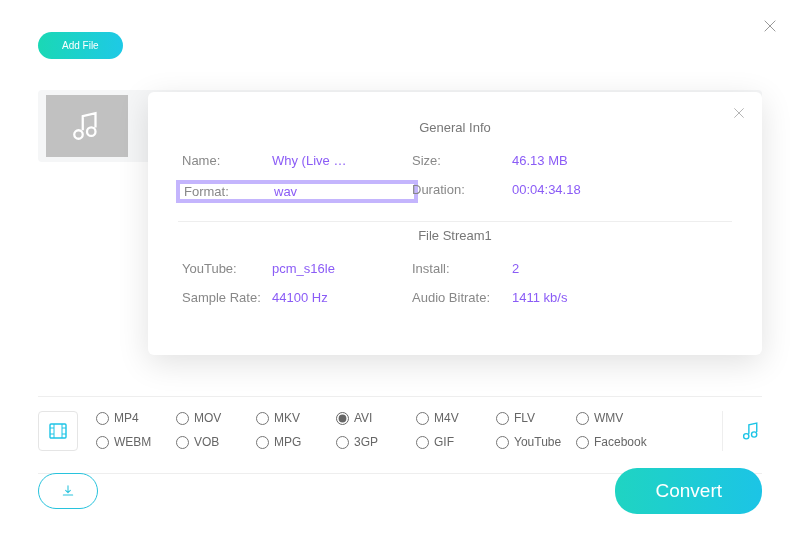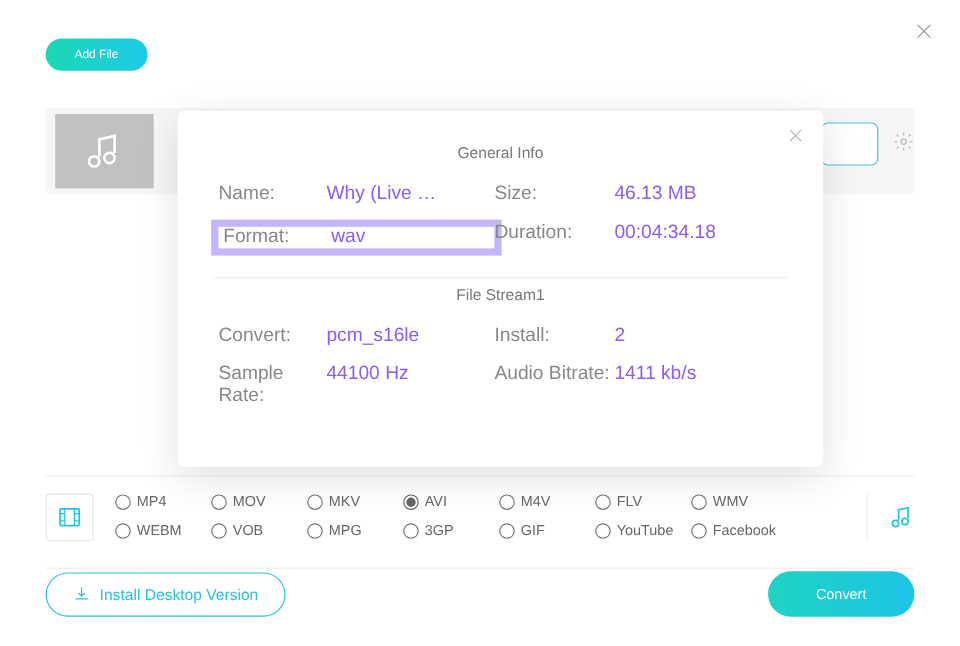--- a/index.html
+++ b/index.html
@@ -7,40 +7,40 @@
 .window-close{position:absolute;top:18px;right:22px;cursor:pointer;color:#999}
 .window-close svg{width:16px;height:16px}
 .add-file-btn{position:absolute;top:32px;left:38px;background:linear-gradient(90deg,#1ad8b5,#1ec9e6);color:#fff;border:none;padding:8px 24px;border-radius:18px;font-size:10px;font-weight:500;cursor:pointer}
 .file-row{position:absolute;top:90px;left:38px;right:38px;height:72px;background:#f5f6f7;border-radius:4px;display:flex;align-items:center}
 .file-thumb{width:82px;height:62px;background:#c1c1c1;margin:5px 8px;display:flex;align-items:center;justify-content:center}
 .file-thumb svg{width:34px;height:34px;fill:#fff}
 .row-end{position:absolute;right:38px;top:102px;display:flex;align-items:center;gap:12px}
 .empty-box{width:48px;height:36px;border:1px solid #46c2e0;border-radius:6px;background:#fff}
 .gear-icon{color:#bbb;cursor:pointer}
 .gear-icon svg{width:18px;height:18px}
-.modal{position:absolute;top:92px;left:148px;width:538px;background:#fff;border-radius:6px;box-shadow:0 8px 32px rgba(0,0,0,0.12);padding:22px 30px 44px;z-index:10}
+.modal{position:absolute;top:92px;left:148px;width:614px;background:#fff;border-radius:6px;box-shadow:0 8px 32px rgba(0,0,0,0.12);padding:22px 30px 44px;z-index:10}
 .modal-close{position:absolute;top:14px;right:16px;cursor:pointer;color:#aaa}
 .modal-close svg{width:14px;height:14px}
 .section-title{text-align:center;color:#777;font-size:13px;margin:6px 0 12px}
-.info-grid{display:grid;grid-template-columns:90px 140px 100px 110px;color:#888;font-size:16px;row-gap:14px;padding:6px 4px}
+.info-grid{display:grid;grid-template-columns:90px 140px 100px 110px;color:#888;font-size:13px;row-gap:14px;padding:6px 4px}
 .info-grid .label{color:#888}
 .info-grid .value{color:#8b5cf6}
-.format-highlight{border:6px solid #c4b5fd;margin:-2px -6px;padding:0 4px;grid-column:1/3;display:grid;grid-template-columns:90px 140px}
+.format-highlight{border:4px solid #c4b5fd;margin:-2px -6px;padding:0 4px;grid-column:1/3;display:grid;grid-template-columns:90px 140px}
 .divider{border:none;border-top:1px solid #eee;margin:14px 0 6px}
 .format-bar{position:absolute;left:38px;right:38px;top:396px;border-top:1px solid #eee;border-bottom:1px solid #eee;display:flex;padding:14px 0}
 .format-icon-box{width:40px;height:40px;border:1px solid #e5e5e5;border-radius:4px;display:flex;align-items:center;justify-content:center;margin-right:18px}
 .format-options{display:flex;flex-wrap:wrap;gap:0;width:560px}
 .format-opt{display:flex;align-items:center;width:80px;font-size:12px;color:#666;margin-bottom:10px}
 .format-opt input{margin-right:5px;accent-color:#666}
 .audio-icon-box{width:40px;height:40px;border-left:1px solid #eee;display:flex;align-items:center;justify-content:center;margin-left:auto;padding-left:18px}
 .audio-icon-box svg{width:24px;height:24px}
 .bottom-bar{position:absolute;left:38px;right:38px;bottom:24px;display:flex;align-items:center;justify-content:space-between}
 .install-btn{border:1px solid #28c3dd;color:#28c3dd;background:#fff;border-radius:22px;padding:10px 22px;font-size:13px;cursor:pointer;display:flex;align-items:center;gap:8px}
 .install-btn svg{width:14px;height:14px}
-.convert-btn{background:linear-gradient(90deg,#1fd4c2,#1cc4e6);color:#fff;border:none;border-radius:22px;padding:12px 40px;font-size:12px;font-weight:500;cursor:pointer}
+.convert-btn{background:linear-gradient(90deg,#1fd4c2,#1cc4e6);color:#fff;border:none;border-radius:22px;padding:12px 40px;font-size:19px;font-weight:500;cursor:pointer}
 </style>
 </head>
 <body>
 
 <div class="window-close">
   <svg viewBox="0 0 24 24">
       <path d="M4 4 L20 20 M20 4 L4 20" stroke="currentColor" stroke-width="1.5" fill="none"></path>
     </svg>
 </div>
 
@@ -79,21 +79,21 @@
     <div class="format-highlight">
       <span class="label">Format:</span>
       <span class="value">wav</span>
     </div>
     <span class="label">Duration:</span>
     <span class="value">00:04:34.18</span>
   </div>
   <hr class="divider">
   <div class="section-title">File Stream1</div>
   <div class="info-grid">
-    <span class="label">Convert:</span>
+    <span class="label">YouTube:</span>
     <span class="value">pcm_s16le</span>
     <span class="label">Install:</span>
     <span class="value">2</span>
     <span class="label">Sample Rate:</span>
     <span class="value">44100 Hz</span>
     <span class="label">Audio Bitrate:</span>
     <span class="value">1411 kb/s</span>
   </div>
 </div>
 
@@ -172,16 +172,15 @@
         <path d="M9 18a3 3 0 1 1-3-3 3 3 0 0 1 3 3zm9-2a3 3 0 1 1-3-3 3 3 0 0 1 3 3zM9 15V5l9-2v10" fill="none" stroke="#1cc4e6" stroke-width="1.6"></path>
       </svg>
   </div>
 </div>
 
 <div class="bottom-bar">
   <button class="install-btn">
     <svg viewBox="0 0 24 24">
         <path d="M12 3v12m0 0l-4-4m4 4l4-4M4 19h16" fill="none" stroke="currentColor" stroke-width="1.8" stroke-linecap="round"></path>
       </svg>
-    <span>Install Desktop Version</span>
   </button>
   <button class="convert-btn">Convert</button>
 </div>
 
 </body></html>

